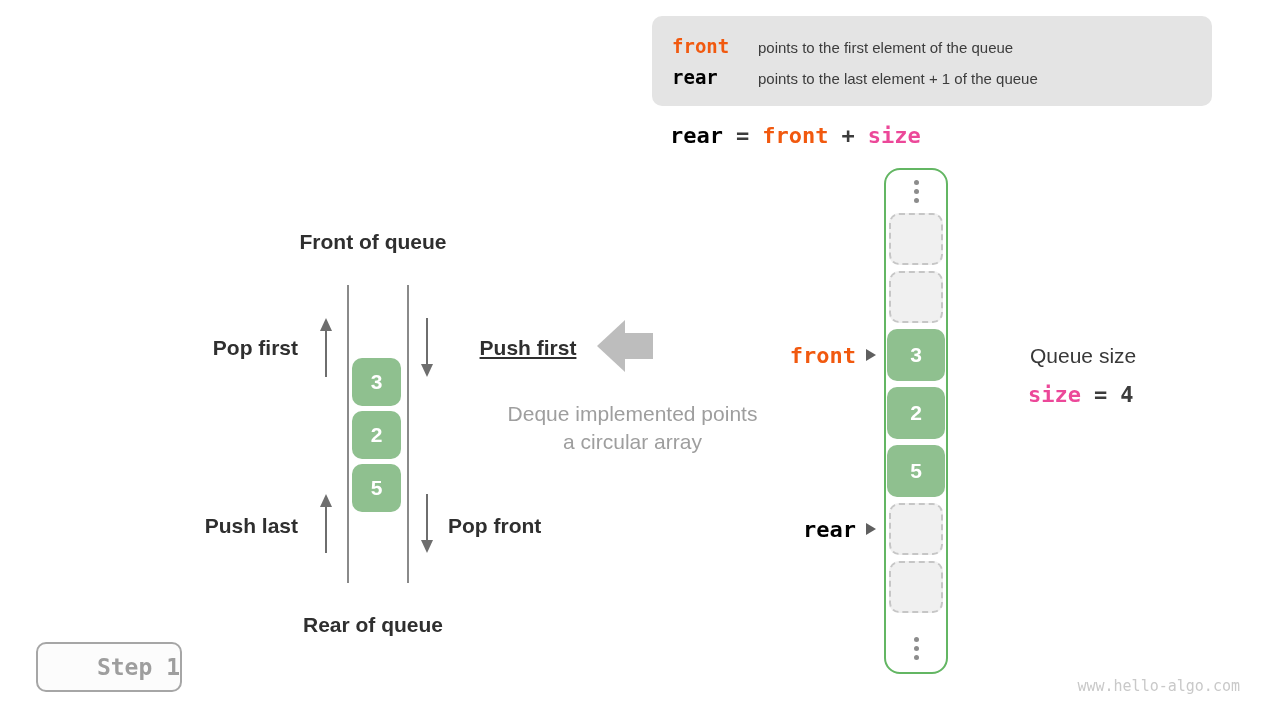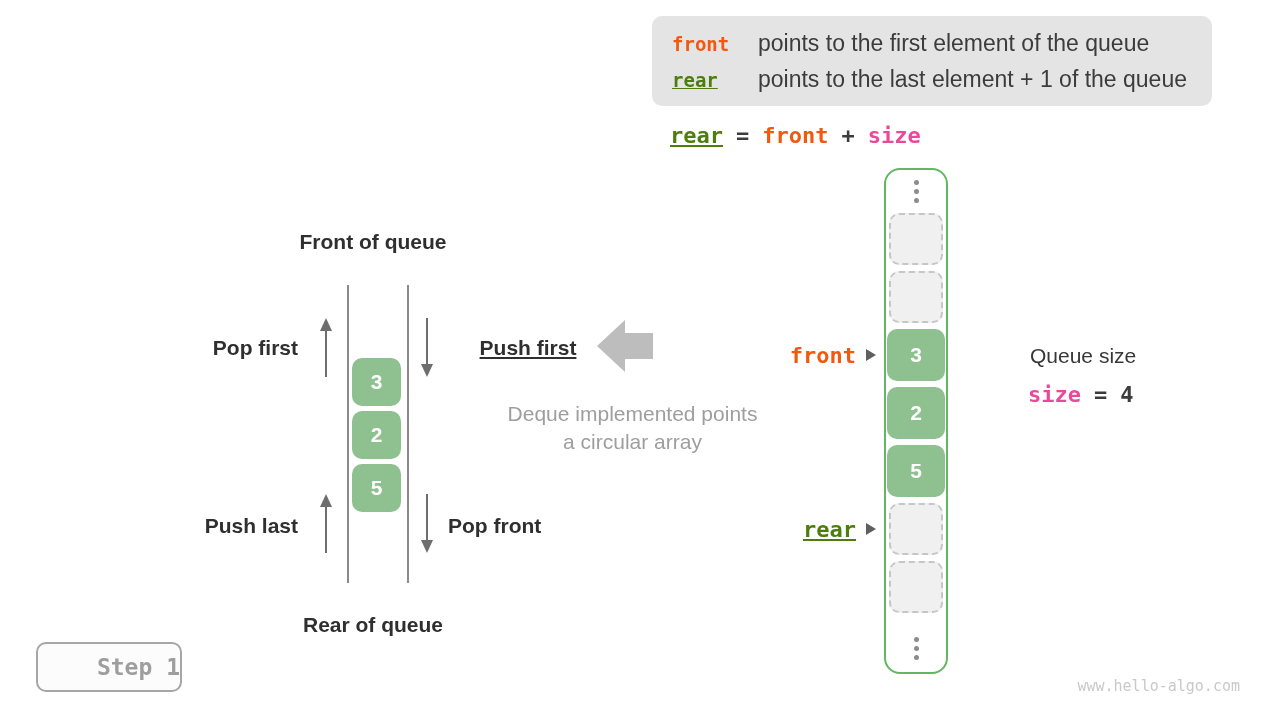--- a/index.html
+++ b/index.html
@@ -2,34 +2,34 @@
 <html><head>
 <meta charset="utf-8">
 <style>
   * { margin:0; padding:0; box-sizing:border-box; }
   html,body { background:#ffffff; }
   .canvas {
     position:relative; width:1280px; height:720px; overflow:hidden;
     background:#ffffff; font-family:"Liberation Sans", sans-serif; color:#3b3b3b;
   }
   .orange { color:#f1590f; }
-  .teal { color:#4d7c0f;text-decoration:underline; }
+  .teal { color:#000000; }
   .blue  { color:#ec4899; }
   .dark  { color:#3c3c3c; }
 
   
   .info-box {
     position:absolute; left:652px; top:16px; width:560px; height:90px;
     background:#e4e4e4; border-radius:10px;
     display:flex; flex-direction:column; justify-content:center; gap:9px;
     padding-left:20px;
   }
   .info-line { display:flex; align-items:baseline; font-size:19px; color:#3c3c3c; }
   .info-line .kw { font-family:"DejaVu Sans Mono", monospace; font-weight:bold; font-size:19px; min-width:86px; }
-  .info-line .txt { font-size:23px; }
+  .info-line .txt { font-size:15px; }
 
   
   .formula {
     position:absolute; left:670px; top:121px; height:28px;
     display:flex; align-items:center; gap:13px;
     font-family:"DejaVu Sans Mono", monospace; font-weight:bold; font-size:22px;
   }
 
   
   .lbl { position:absolute; font-weight:bold; color:#2f2f2f; font-size:21px; }

